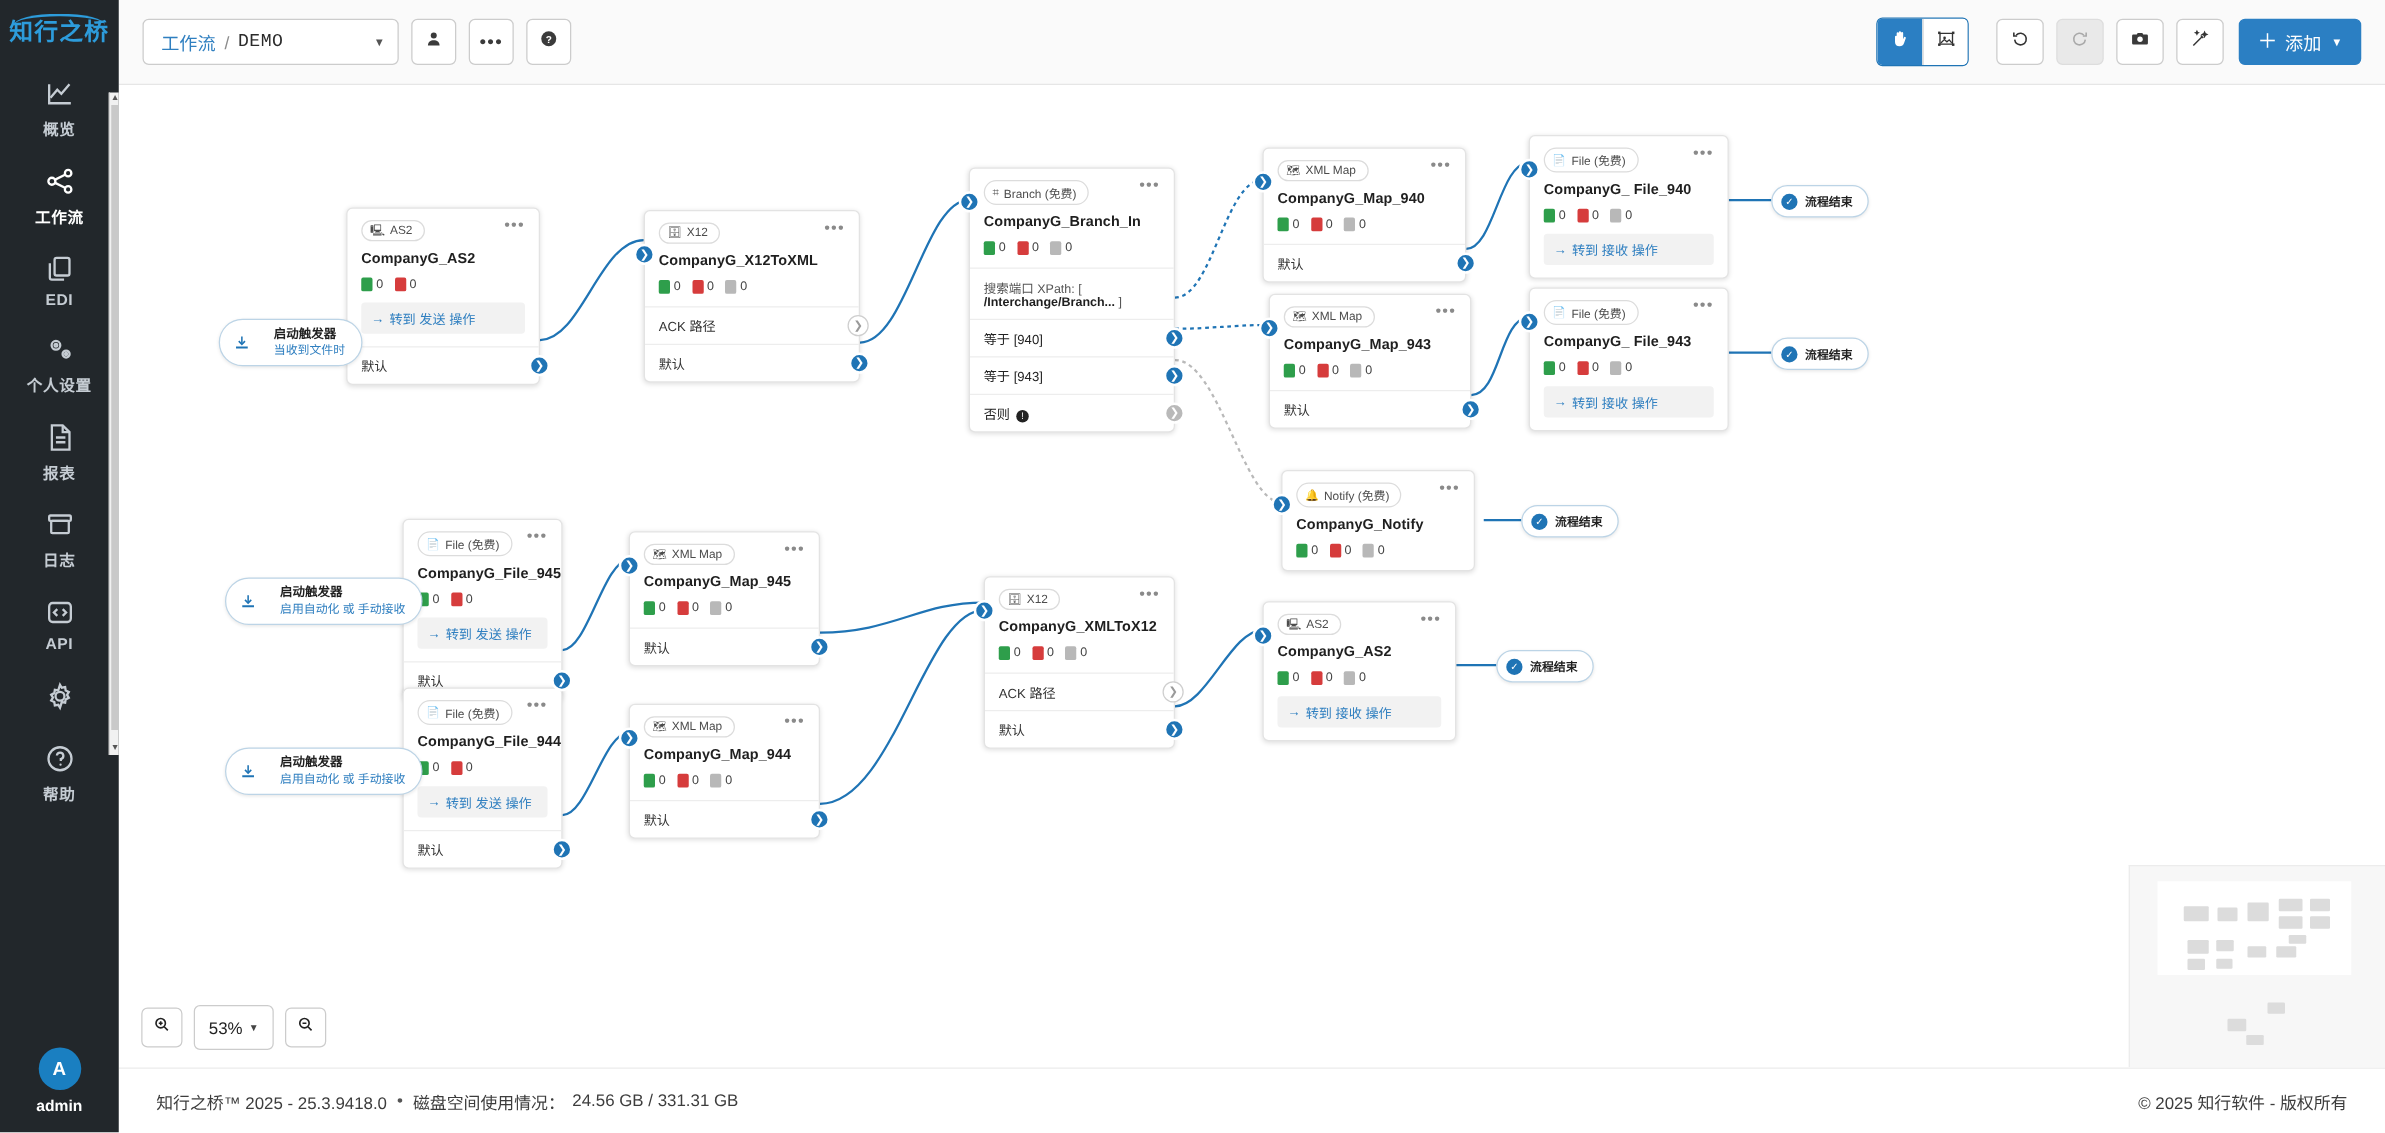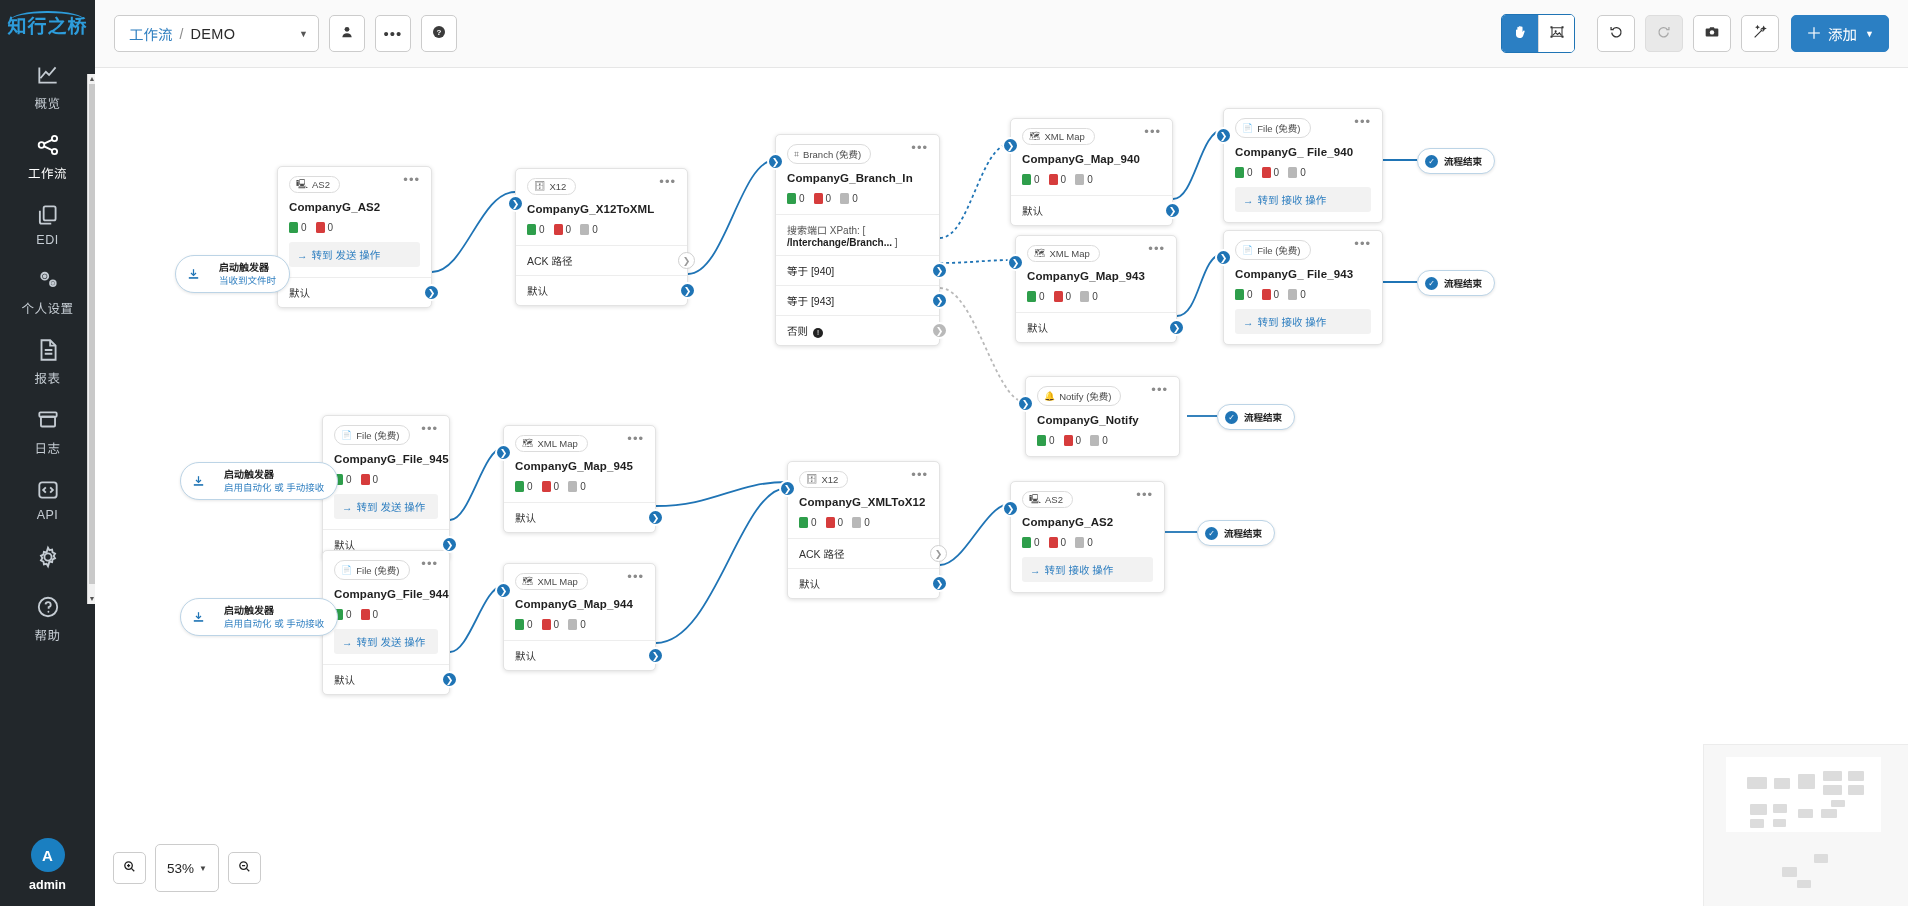--- a/index.html
+++ b/index.html
@@ -34,21 +34,21 @@
   }
   .nav-list { width: 100%; display: flex; flex-direction: column; align-items: center; }
   .nav-item {
     width: 100%; padding: 11px 0 9px 0;
     display: flex; flex-direction: column; align-items: center; gap: 5px;
     cursor: pointer; color: #c5ccd3;
   }
   .nav-item.active { color: #ffffff; }
   .nav-item .ico { width: 26px; height: 26px; display: block; }
   .nav-item .ico svg { width: 26px; height: 26px; stroke: currentColor; fill: none; stroke-width: 1.7; }
-  .nav-label { font-size: 12.5px; font-weight: normal; letter-spacing: .5px; }
+  .nav-label { font-size: 12.5px; font-weight: bold; letter-spacing: .5px; }
   .nav-item.icon-only { padding: 13px 0; }
   .sb-spacer { flex: 1 1 auto; }
   .avatar-block { padding-bottom: 14px; display: flex; flex-direction: column; align-items: center; gap: 6px; cursor: pointer; }
   .avatar {
     width: 34px; height: 34px; border-radius: 50%;
     background: #1a7fc1; color: #fff; font-weight: bold; font-size: 15px;
     display: flex; align-items: center; justify-content: center;
   }
   .avatar-name { color: #ffffff; font-size: 12.5px; font-weight: bold; }
   .sb-scroll {
@@ -68,21 +68,21 @@
     height: 68px; flex: 0 0 68px; background: #fafafa;
     border-bottom: 1px solid #e6e6e6;
     display: flex; align-items: center; padding: 0 19px; position: relative;
   }
   .breadcrumb-box {
     height: 37px; min-width: 205px; background: #fff; border: 1px solid #ccc; border-radius: 5px;
     display: flex; align-items: center; padding: 0 10px 0 14px; gap: 7px; cursor: pointer;
   }
   .bc-link { color: #2f7fc0; font-size: 14.5px; }
   .bc-sep { color: #8b8b8b; font-size: 14px; }
-  .bc-cur { color: #2b2b2b; font-size: 14.5px; letter-spacing: .4px; }
+  .bc-cur { color: #2b2b2b; font-size: 14.5px; letter-spacing: .4px; font-family: Liberation Mono, monospace; }
   .bc-caret { margin-left: auto; padding-left: 40px; color: #555; font-size: 9px; }
   .hdr-btn {
     width: 36px; height: 37px; background: #fff; border: 1px solid #ccc; border-radius: 5px;
     display: flex; align-items: center; justify-content: center; cursor: pointer; margin-left: 10px;
     color: #3b3b3b;
   }
   .hdr-btn svg { width: 16px; height: 16px; }
   .search-wrap { position: absolute; left: 50%; transform: translateX(-50%); }
   .search-box {
     width: 410px; height: 39px; background: #fff; border: 1px solid #ccc; border-radius: 5px;
@@ -196,21 +196,21 @@
   .mm-view { position: absolute; left: 22px; top: 12px; width: 155px; height: 75px; background: #fff; }
   .mm-blk { position: absolute; background: #dcdcdc; border-radius: 1px; }
 
   
   .zoomctl { position: absolute; left: 18px; bottom: 14px; display: flex; align-items: center; gap: 9px; z-index: 10; }
   .z-btn {
     width: 33px; height: 32px; background: #fff; border: 1px solid #ccc; border-radius: 5px;
     display: flex; align-items: center; justify-content: center; cursor: pointer; color: #2b2b2b;
   }
   .z-level {
-    height: 48px; background: #fff; border: 1px solid #ccc; border-radius: 5px;
+    height: 36px; background: #fff; border: 1px solid #ccc; border-radius: 5px;
     display: flex; align-items: center; gap: 5px; padding: 0 11px; font-size: 13.5px; cursor: pointer; color: #222;
   }
   .z-level .caret { font-size: 8px; color: #444; }
 
   
   .footer {
     height: 52px; flex: 0 0 52px; background: #fff; border-top: 1px solid #ececec;
     display: flex; align-items: center; padding: 0 30px; font-size: 13.5px; color: #3d3d3d;
     position: relative; z-index: 20;
   }
@@ -1042,14 +1042,21 @@
           <span>
             <svg viewBox="0 0 24 24" width="15" height="15" fill="none" stroke="#222" stroke-width="2.1">
                 <circle cx="10.5" cy="10.5" r="6"></circle>
                 <path d="M15 15l4.6 4.6M8 10.5h5"></path>
               </svg>
           </span>
         </div>
       </div>
     </section>
 
+    <footer class="footer">
+      <span>知行之桥™ 2025 - 25.3.9418.0</span>
+      <span class="dot-sep">•</span>
+      <span>磁盘空间使用情况：</span>
+      <span style="margin-left:6px">24.56 GB / 331.31 GB</span>
+      <span class="right">© 2025 知行软件 - 版权所有</span>
+    </footer>
   </div>
 </div>
 
 </body></html>

